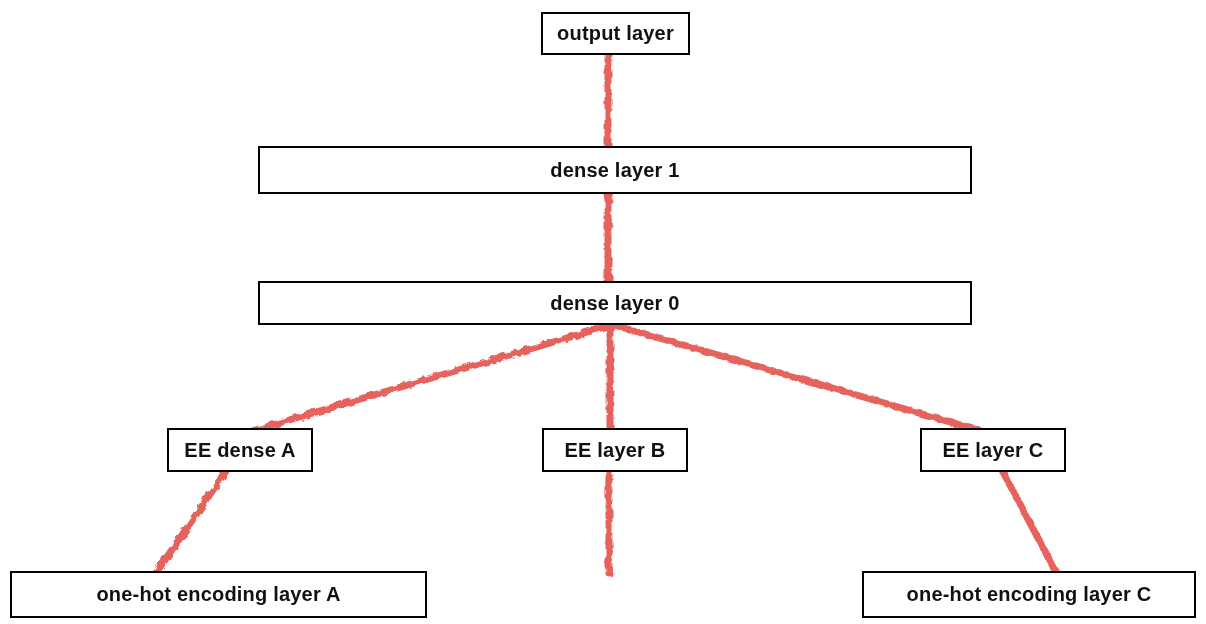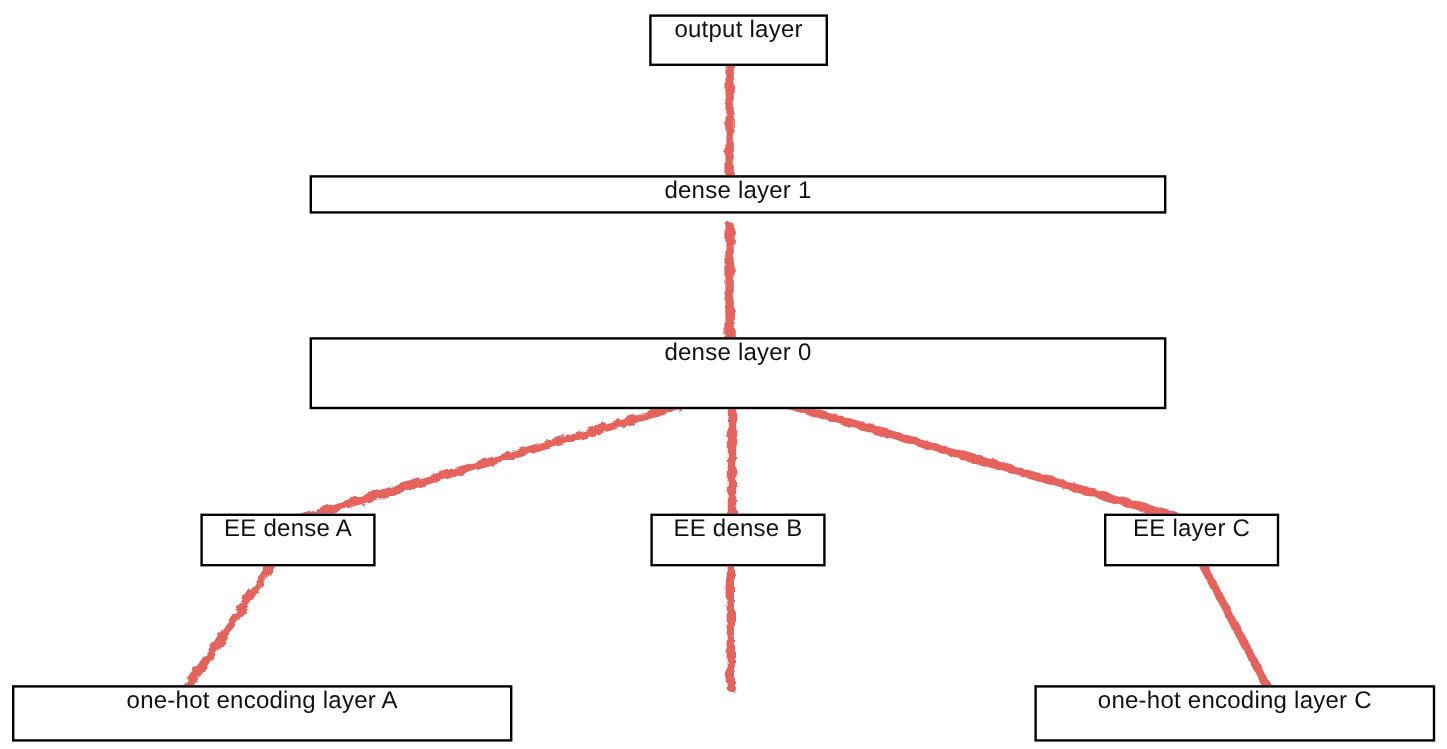--- a/index.html
+++ b/index.html
@@ -22,31 +22,33 @@
     width: 1206px;
     height: 624px;
     z-index: 1;
   }
   .node {
     position: absolute;
     box-sizing: border-box;
     background: #ffffff;
     border: 2.5px solid #000000;
     display: flex;
+    align-items: center;
     justify-content: center;
     font-size: 20px;
     color: #111111;
     letter-spacing: 0.2px;
     z-index: 2;
     white-space: nowrap;
+    font-weight: bold;
   }
   
   .node-output  { left: 541px; top: 12px;  width: 149px; height: 43px; }
-  .node-dense1  { left: 258px; top: 146px; width: 714px; height: 32px; }
-  .node-dense0  { left: 258px; top: 281px; width: 714px; height: 60px; }
+  .node-dense1  { left: 258px; top: 146px; width: 714px; height: 48px; }
+  .node-dense0  { left: 258px; top: 281px; width: 714px; height: 44px; }
   .node-ee-a    { left: 167px; top: 428px; width: 146px; height: 44px; }
   .node-ee-b    { left: 542px; top: 428px; width: 146px; height: 44px; }
   .node-ee-c    { left: 920px; top: 428px; width: 146px; height: 44px; }
   .node-oh-a    { left: 10px;  top: 571px; width: 417px; height: 47px; }
   .node-oh-b    { left: 458px; top: 571px; width: 372px; height: 47px; }
   .node-oh-c    { left: 862px; top: 571px; width: 334px; height: 47px; }
 </style>
 </head>
 <body>
 
@@ -84,21 +86,21 @@
 
   <div class="node node-dense0">
     <span>dense layer 0</span>
   </div>
 
   <div class="node node-ee-a">
     <span>EE dense A</span>
   </div>
 
   <div class="node node-ee-b">
-    <span>EE dense B</span>
+    <span>EE layer B</span>
   </div>
 
   <div class="node node-oh-a">
     <span>one-hot encoding layer A</span>
   </div>
 
   <div class="node node-ee-c">
     <span>EE layer C</span>
   </div>
 

